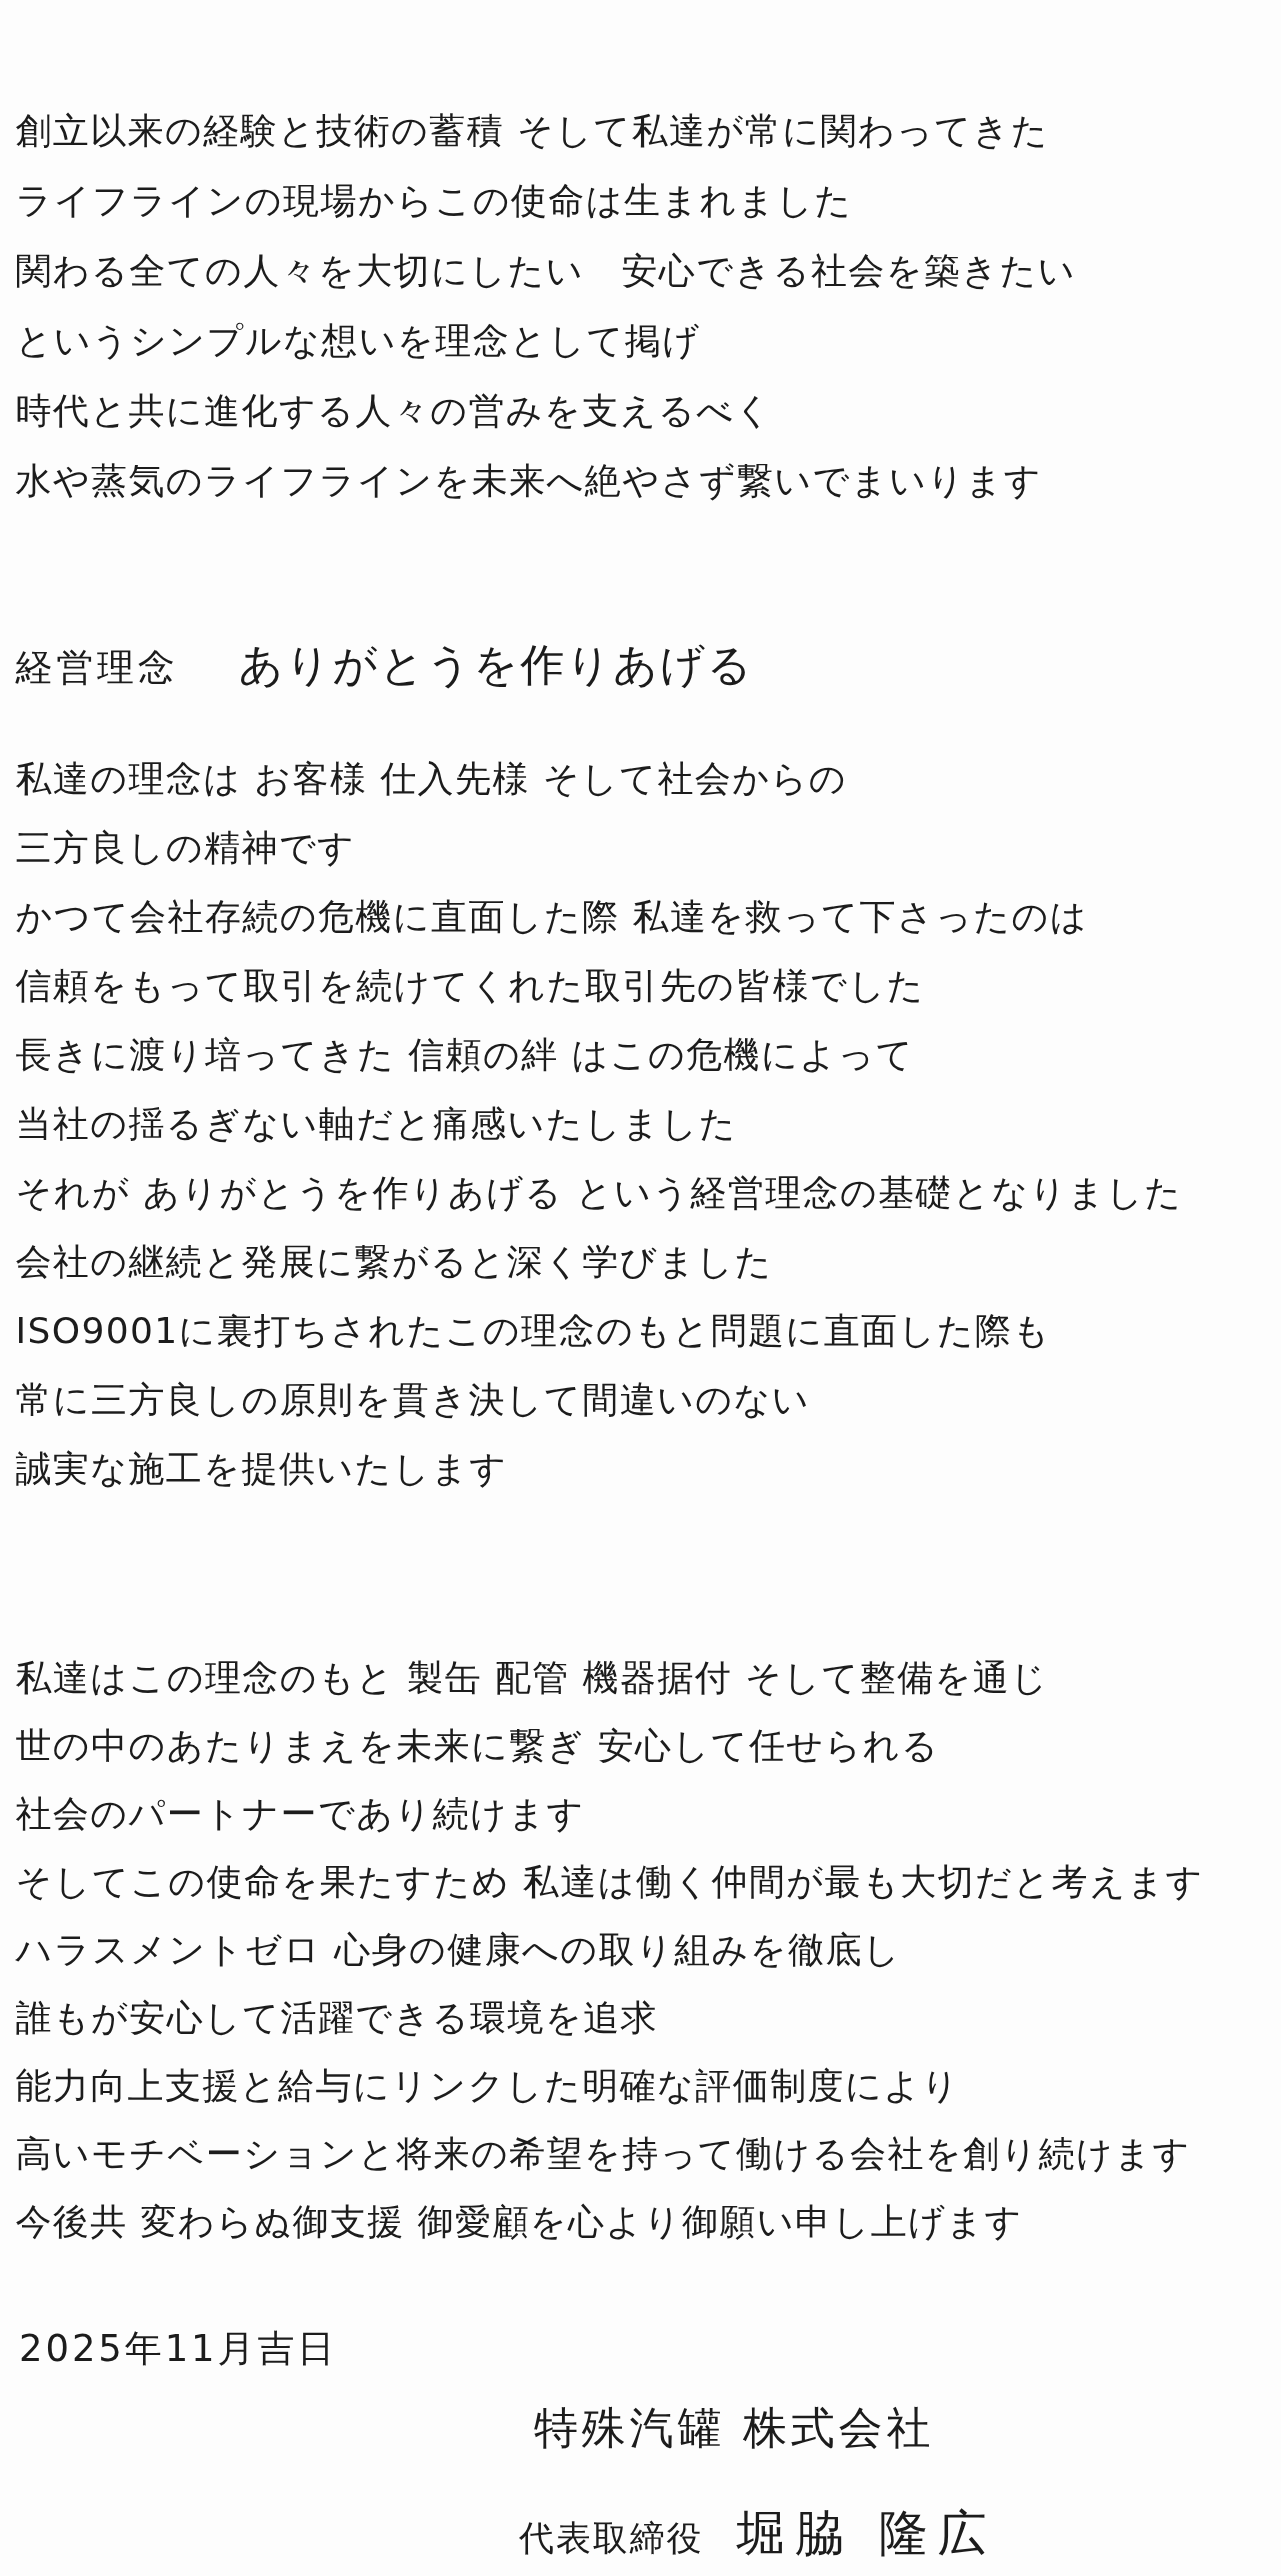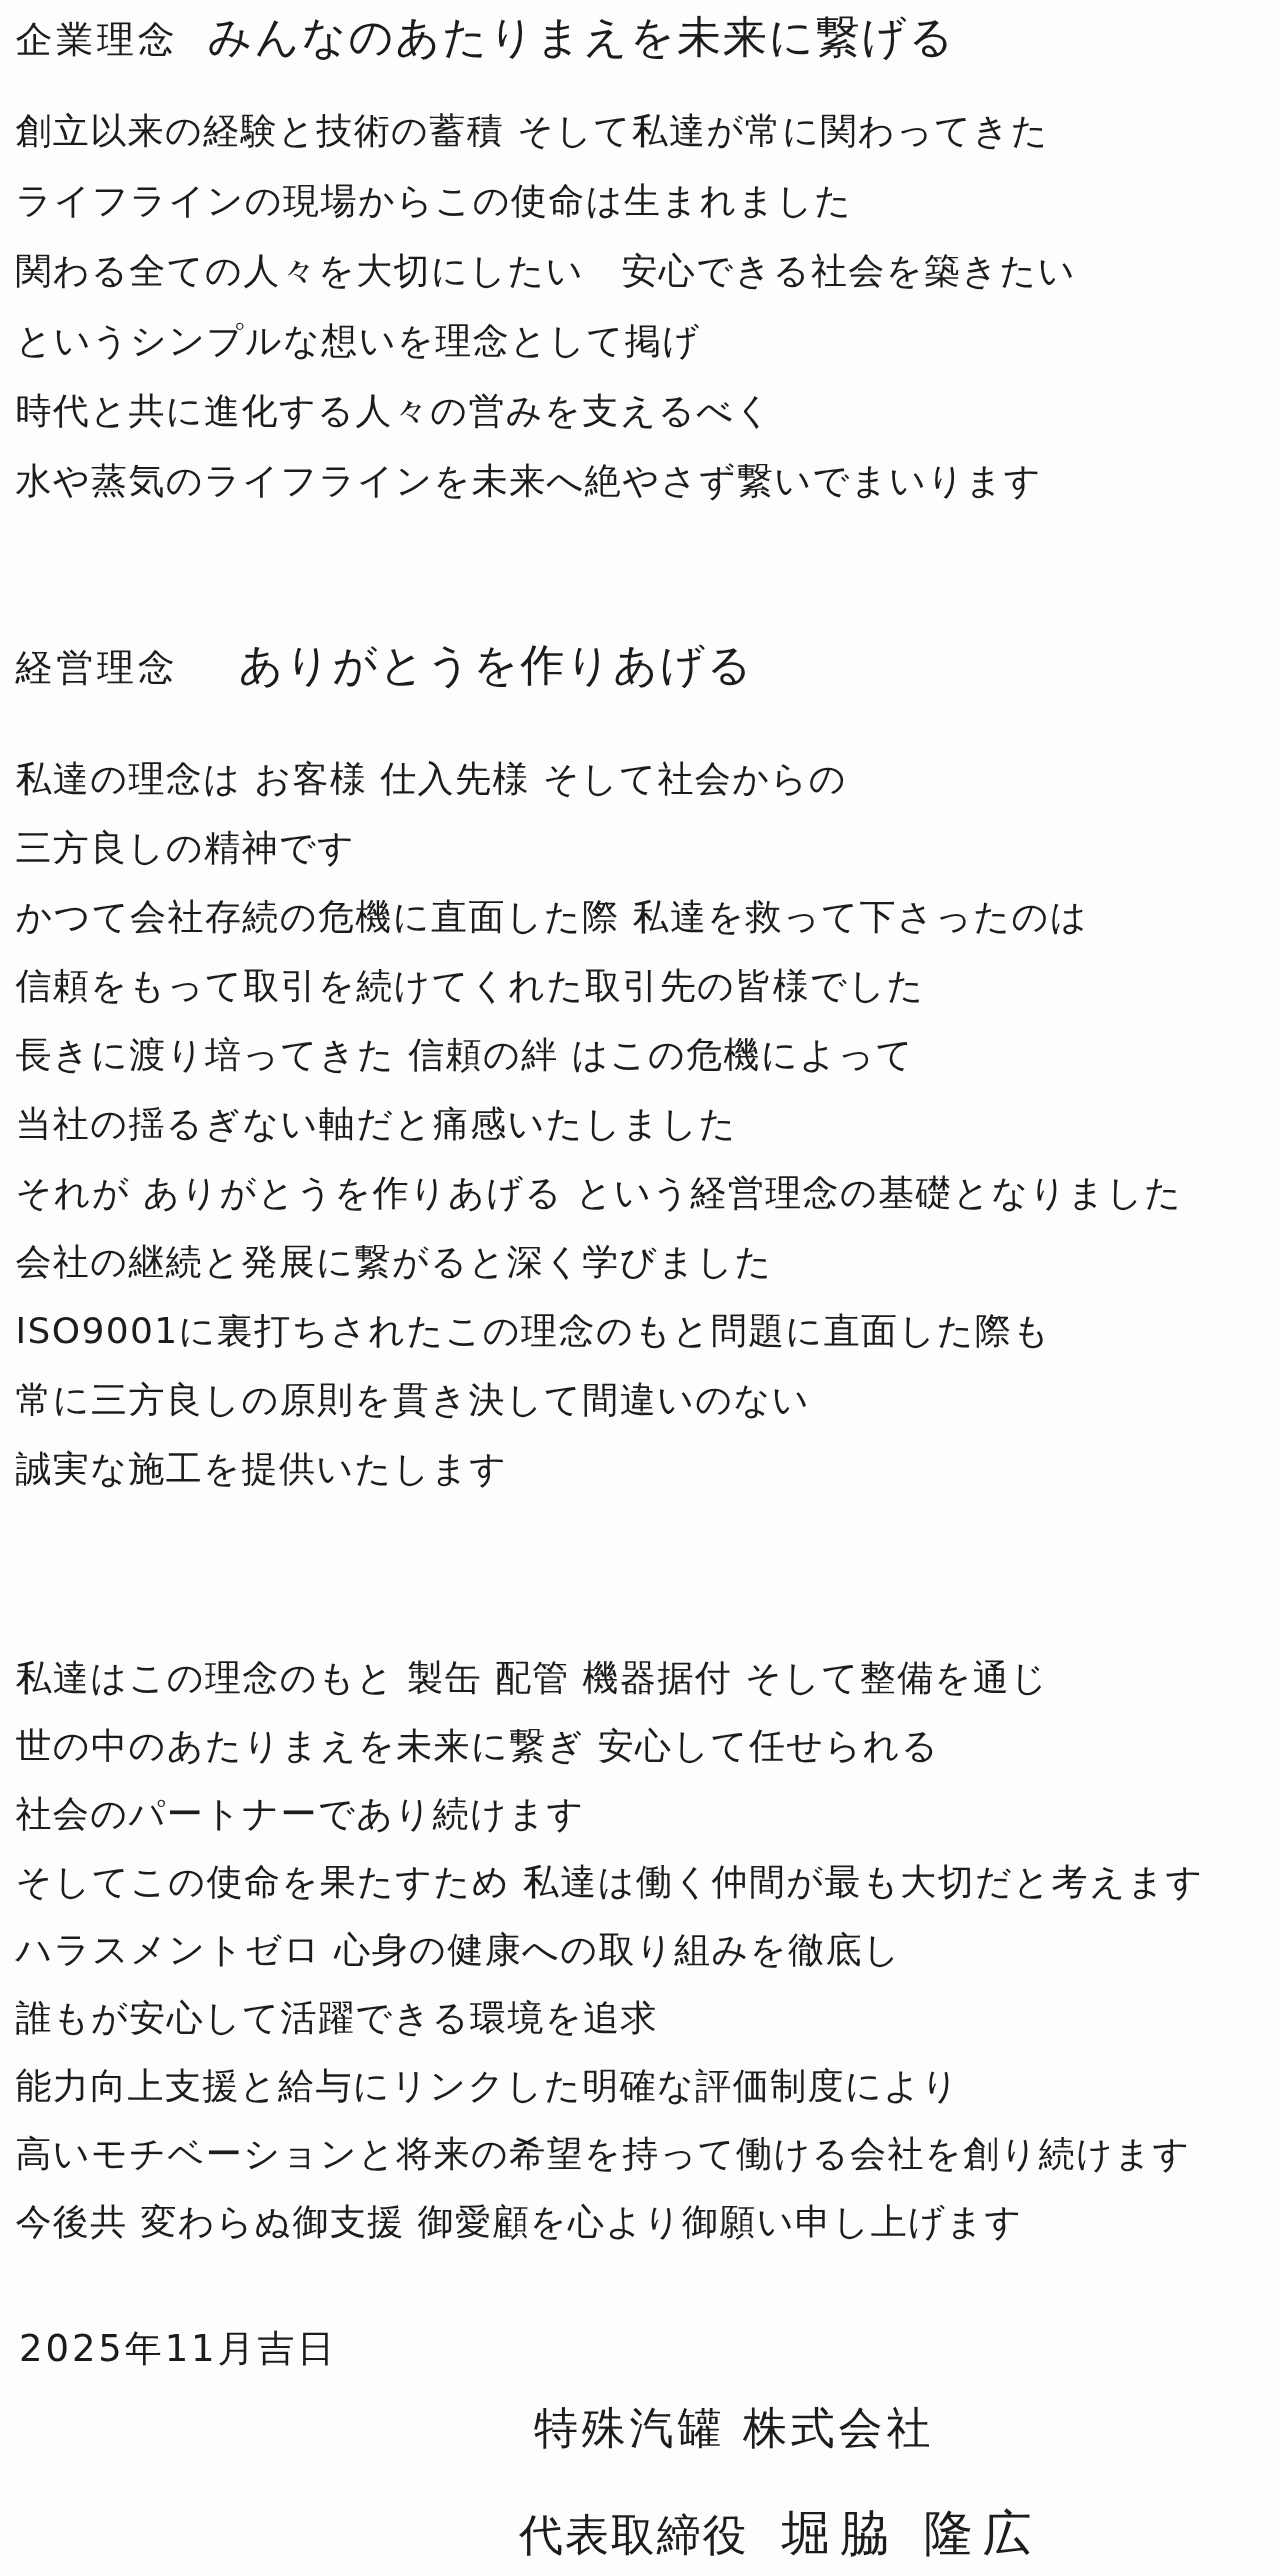--- a/index.html
+++ b/index.html
@@ -77,38 +77,34 @@
   }
   .sig-person {
     position: absolute;
     top: 117px;
     left: 115px;
     white-space: nowrap;
     display: flex;
     align-items: baseline;
   }
   .sig-role {
-    font-size: 44px;
+    font-size: 35px;
     letter-spacing: 1.9px;
   }
   .sig-name {
     font-size: 49px;
     letter-spacing: 9.6px;
     margin-left: 33px;
   }
 </style>
 </head>
 <body>
 
 <div class="page">
 
-  <div class="section-title title-corporate">
-    <span class="heading">企業理念</span>
-    <span class="slogan">みんなのあたりまえを未来に繋げる</span>
-  </div>
 
   <div class="para para-1">
     <div class="line">創立以来の経験と技術の蓄積 そして私達が常に関わってきた</div>
     <div class="line">ライフラインの現場からこの使命は生まれました</div>
     <div class="line">関わる全ての人々を大切にしたい　安心できる社会を築きたい</div>
     <div class="line">というシンプルな想いを理念として掲げ</div>
     <div class="line">時代と共に進化する人々の営みを支えるべく</div>
     <div class="line">水や蒸気のライフラインを未来へ絶やさず繋いでまいります</div>
   </div>
 

